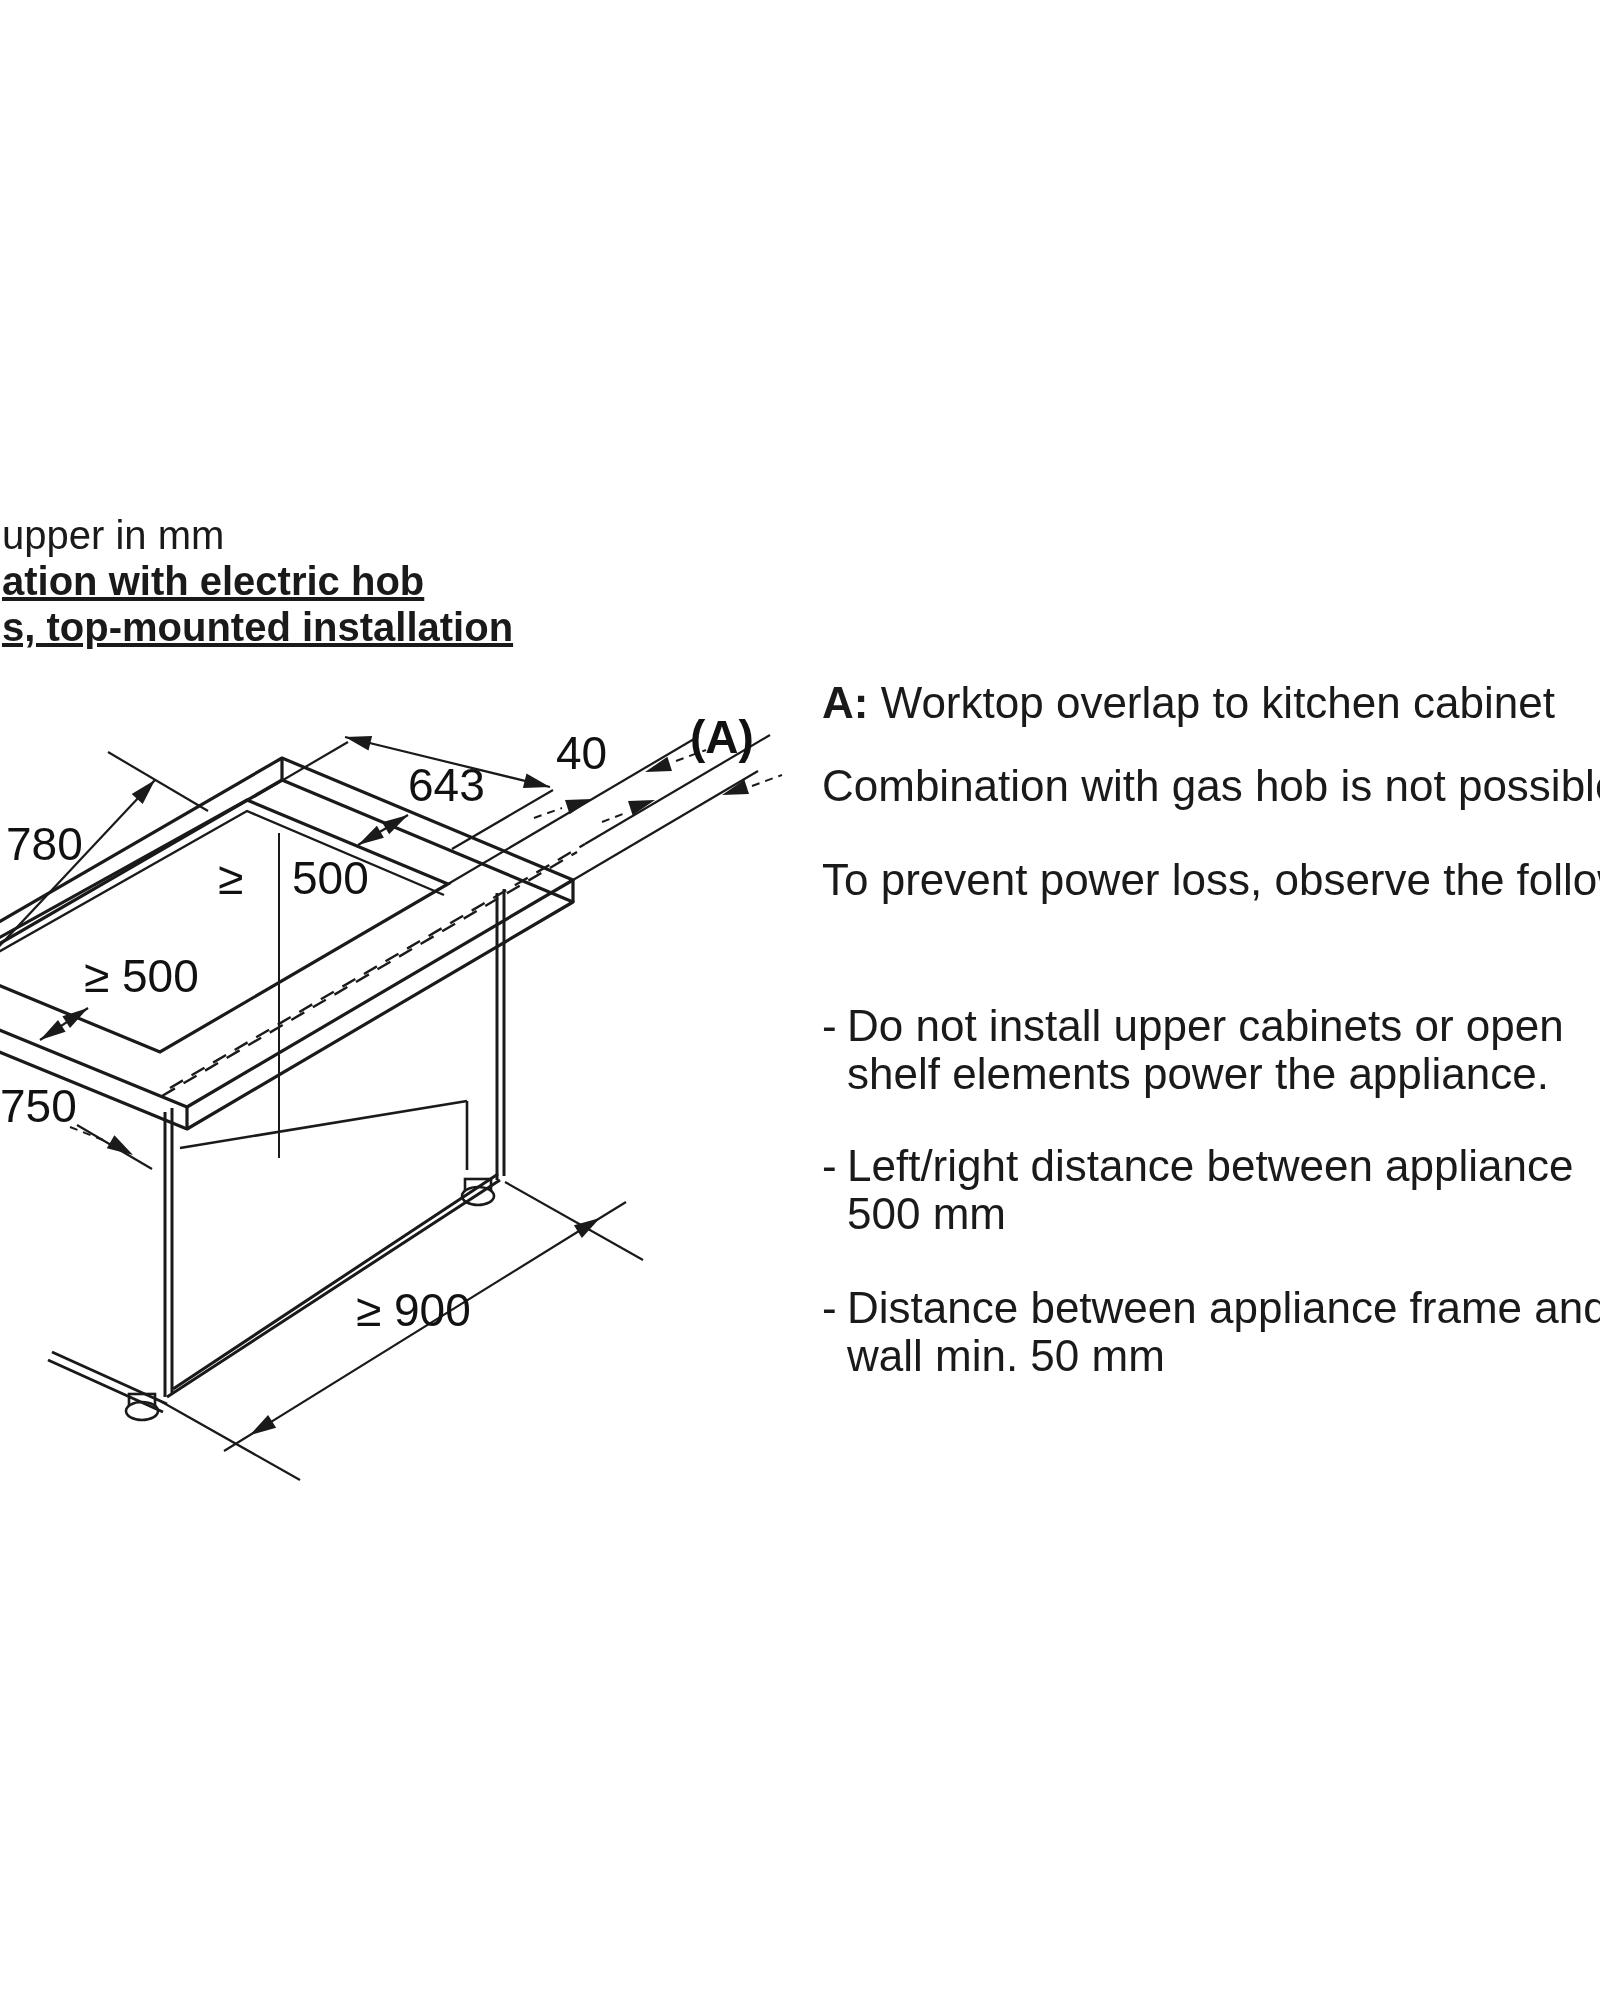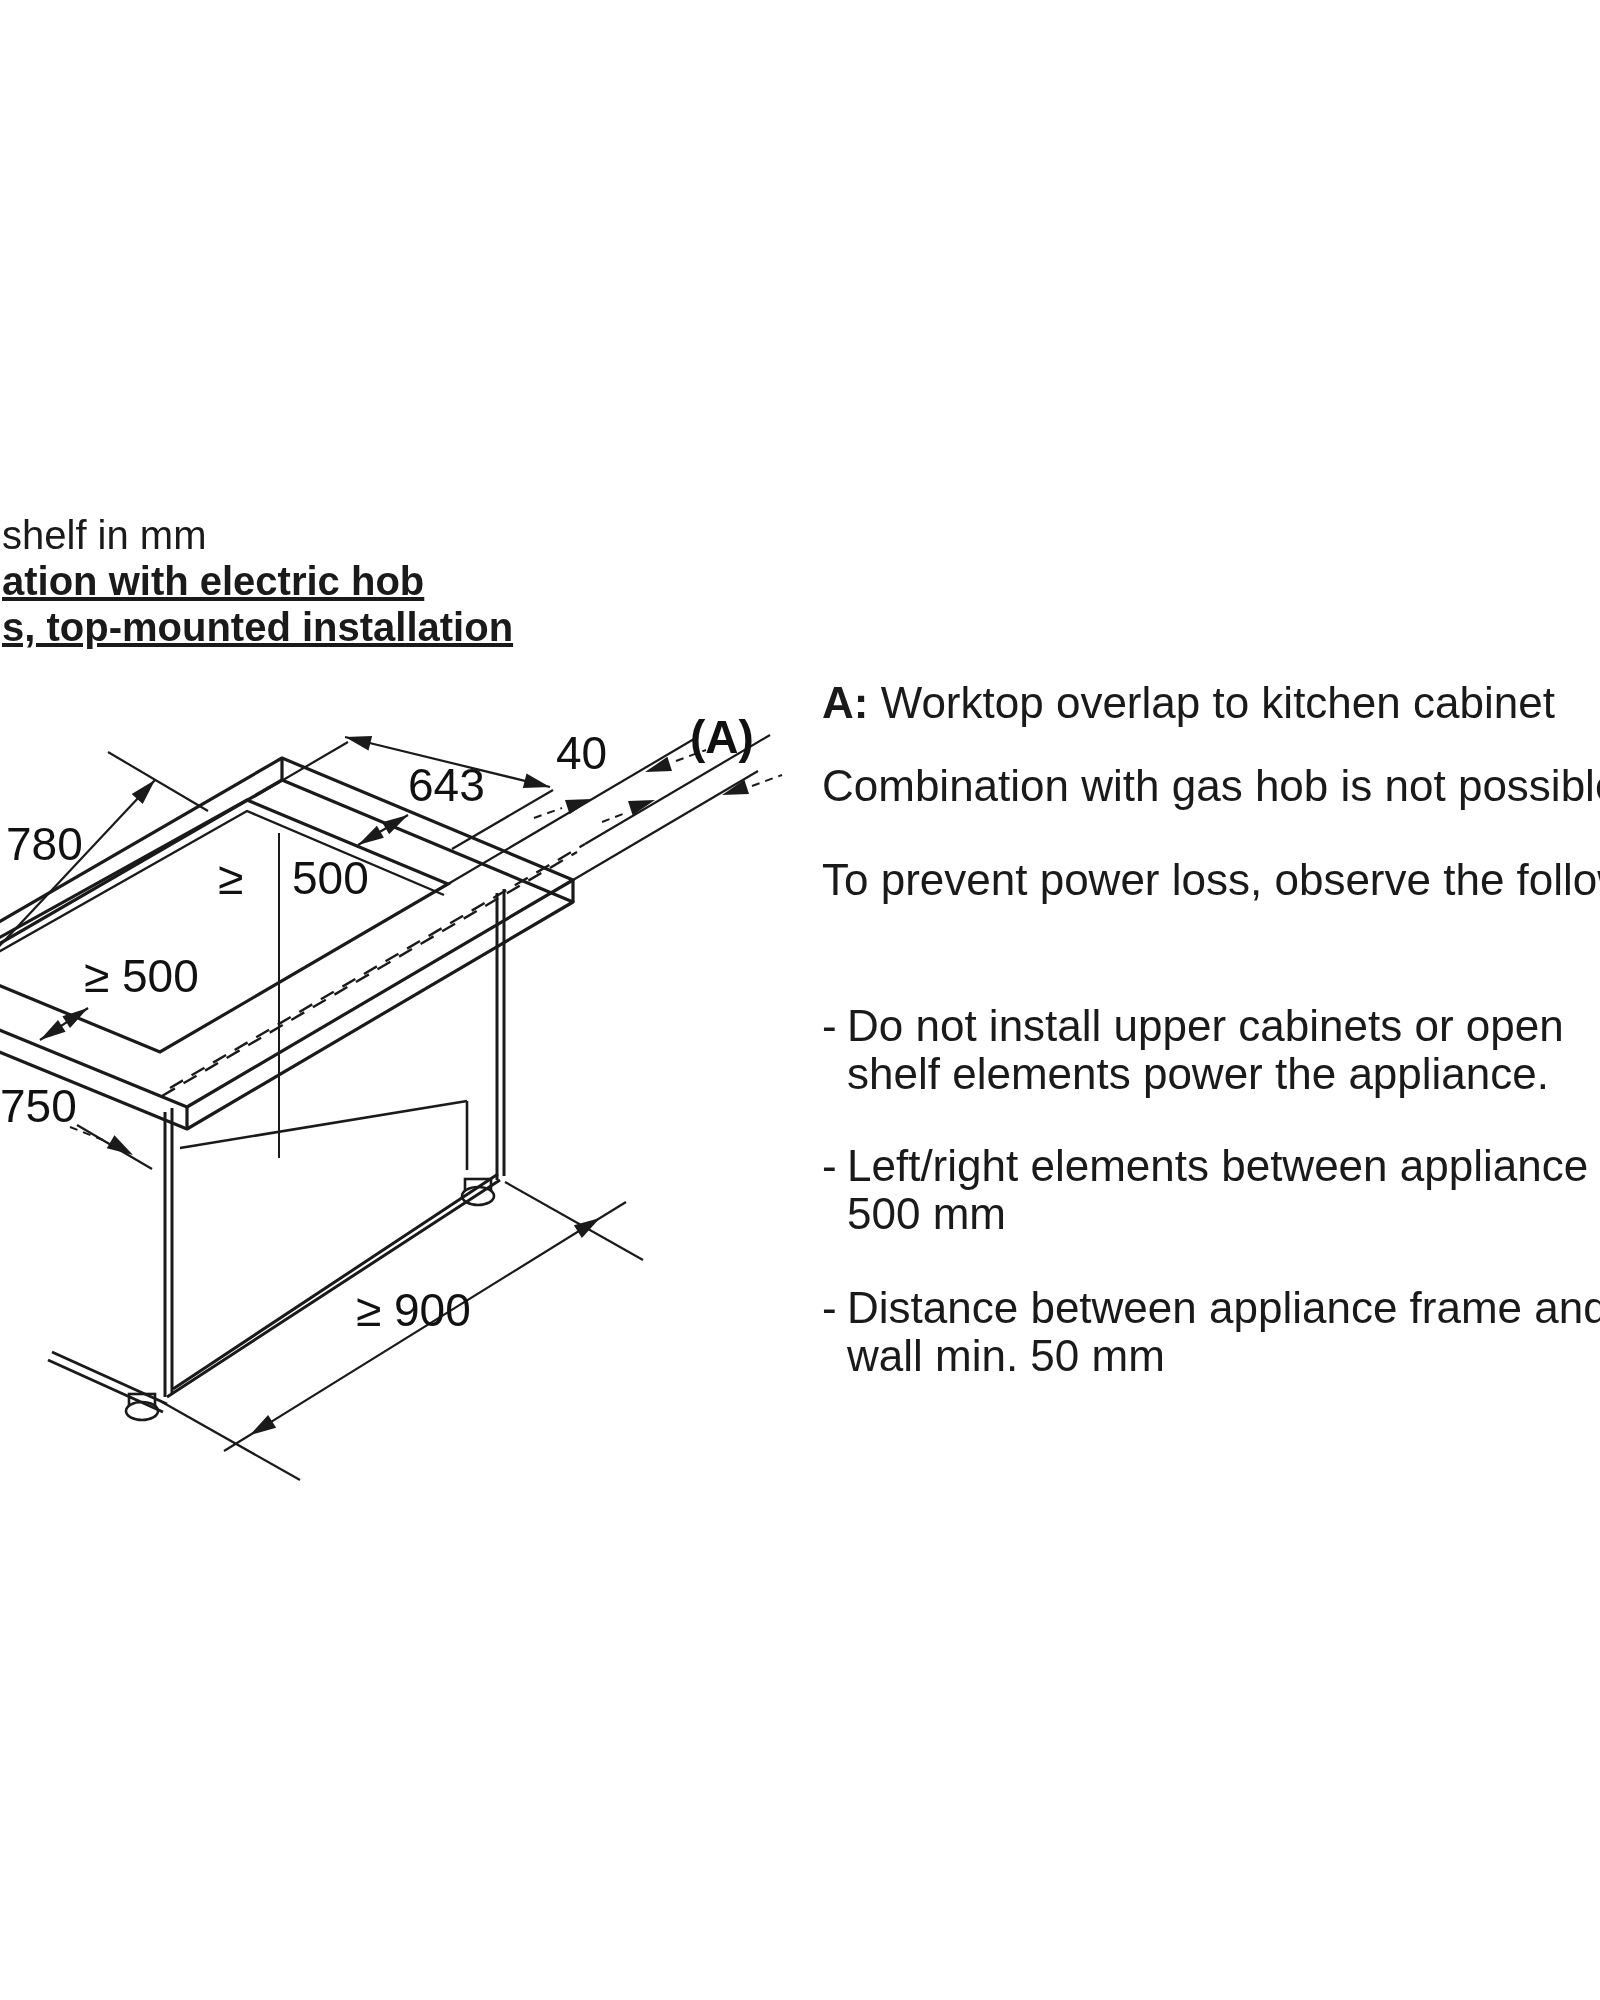--- a/index.html
+++ b/index.html
@@ -25,21 +25,21 @@
   .b2{top:1142px;}
   .b3{top:1284px;}
   svg text{font-family:"Liberation Sans","DejaVu Sans",sans-serif;fill:#111;}
   .dimtext{font-size:46px;}
   .dimtext-bold{font-size:46px;font-weight:700;}
 </style>
 </head>
 <body>
 
 <div class="title-block">
-  <div class="title-line">shelf in mm</div>
+  <div class="title-line">upper in mm</div>
   <div class="title-line bold">ation with electric hob</div>
   <div class="title-line bold">s, top-mounted installation</div>
 </div>
 
 <svg class="diagram-svg" viewBox="0 0 1600 2000" xmlns="http://www.w3.org/2000/svg">
 
   <g stroke="#1a1a1a" fill="none" stroke-width="3.2" stroke-linejoin="round">
     <path d="M282,758 L573,880 L187,1107 L-110,985 Z"></path>
     <path d="M282,780 L573,902 L187,1129 L-110,1007 Z"></path>
     <path d="M282,758 V780 M573,880 V902 M187,1107 V1129"></path>
@@ -136,21 +136,21 @@
     <span class="marker">-</span>
     <div class="lines">
       <div>Do not install upper cabinets or open</div>
       <div>shelf elements power the appliance.</div>
     </div>
   </div>
 
   <div class="bullet b2">
     <span class="marker">-</span>
     <div class="lines">
-      <div>Left/right elements between appliance</div>
+      <div>Left/right distance between appliance</div>
       <div>500 mm</div>
     </div>
   </div>
 
   <div class="bullet b3">
     <span class="marker">-</span>
     <div class="lines">
       <div>Distance between appliance frame and</div>
       <div>wall min. 50 mm</div>
     </div>

